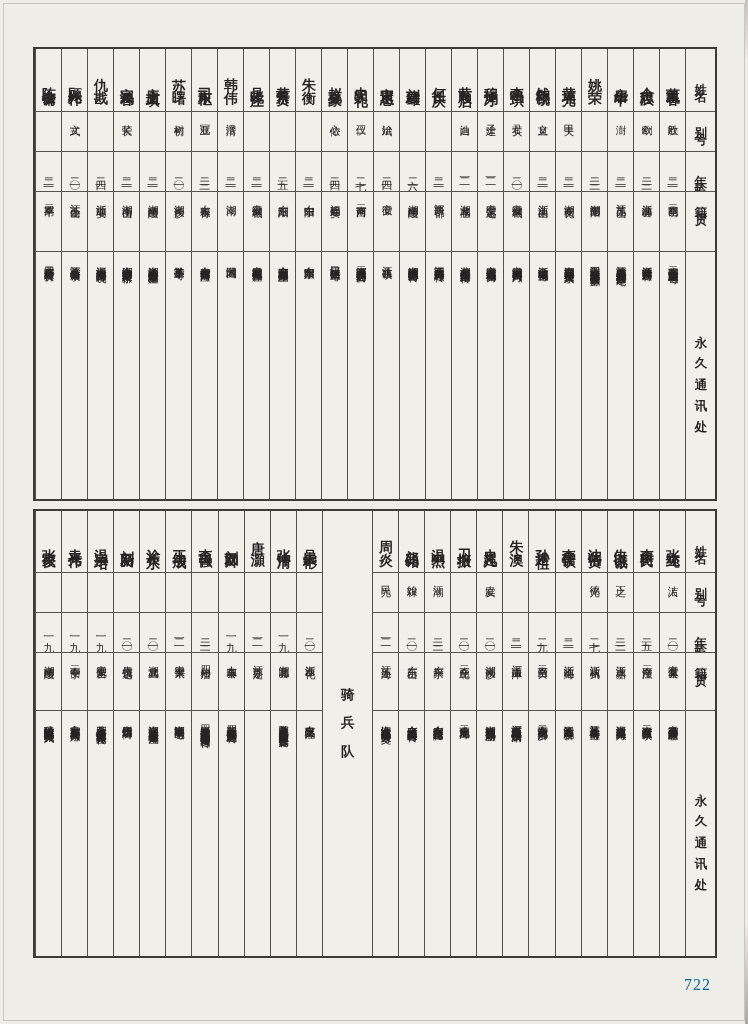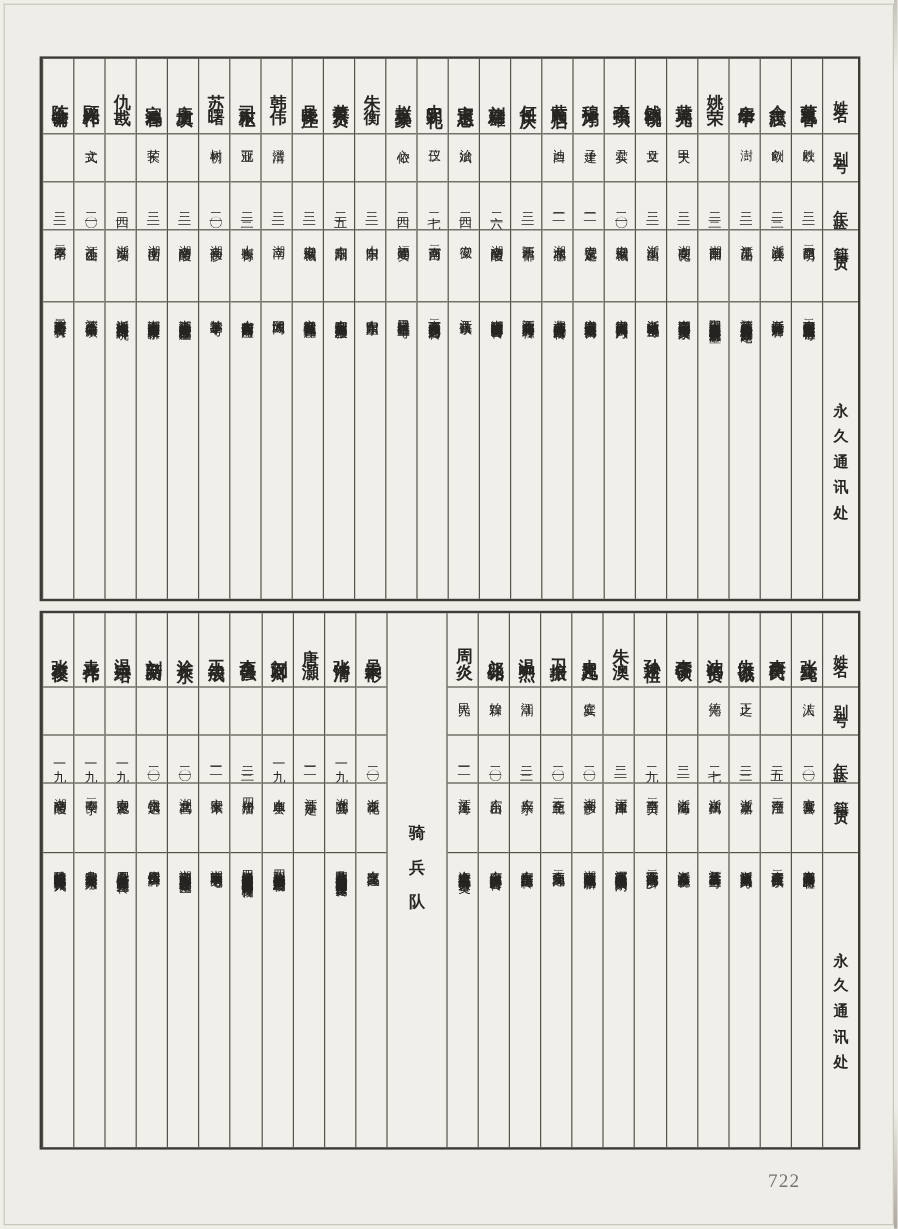--- a/index.html
+++ b/index.html
@@ -48,22 +48,22 @@
   .alias .vtext{font-size:10.5px;letter-spacing:.12em;}
   .age .vtext{font-size:11px;letter-spacing:.25em;}
   .native .vtext{font-size:10.5px;letter-spacing:.1em;line-height:1.2;}
   .addr .vtext{font-size:10.5px;letter-spacing:.05em;line-height:1.18;}
   .addr .vtext.long{font-size:10px;height:165px;}
   .header-col .vtext{font-weight:700;}
   .header-col .h2{font-size:12.5px;letter-spacing:.55em;}
   .header-col .h5{font-size:12.5px;letter-spacing:1.7em;}
   .divider-text{font-size:13.5px;font-weight:700;letter-spacing:2.1em;margin-top:-30px;}
   .page-number{
-    position:absolute;left:640px;top:976px;
-    font-size:16px;letter-spacing:1px;color:#737373;
+    position:absolute;left:684px;top:976px;
+    font-size:16px;letter-spacing:1px;color:#0369a1;
   }
 </style>
 </head>
 <body>
 
 <div class="page-edge"></div>
 <div class="edge-right"></div>
 
 <div class="rtable" id="top-table">
   <div class="col header-col">

